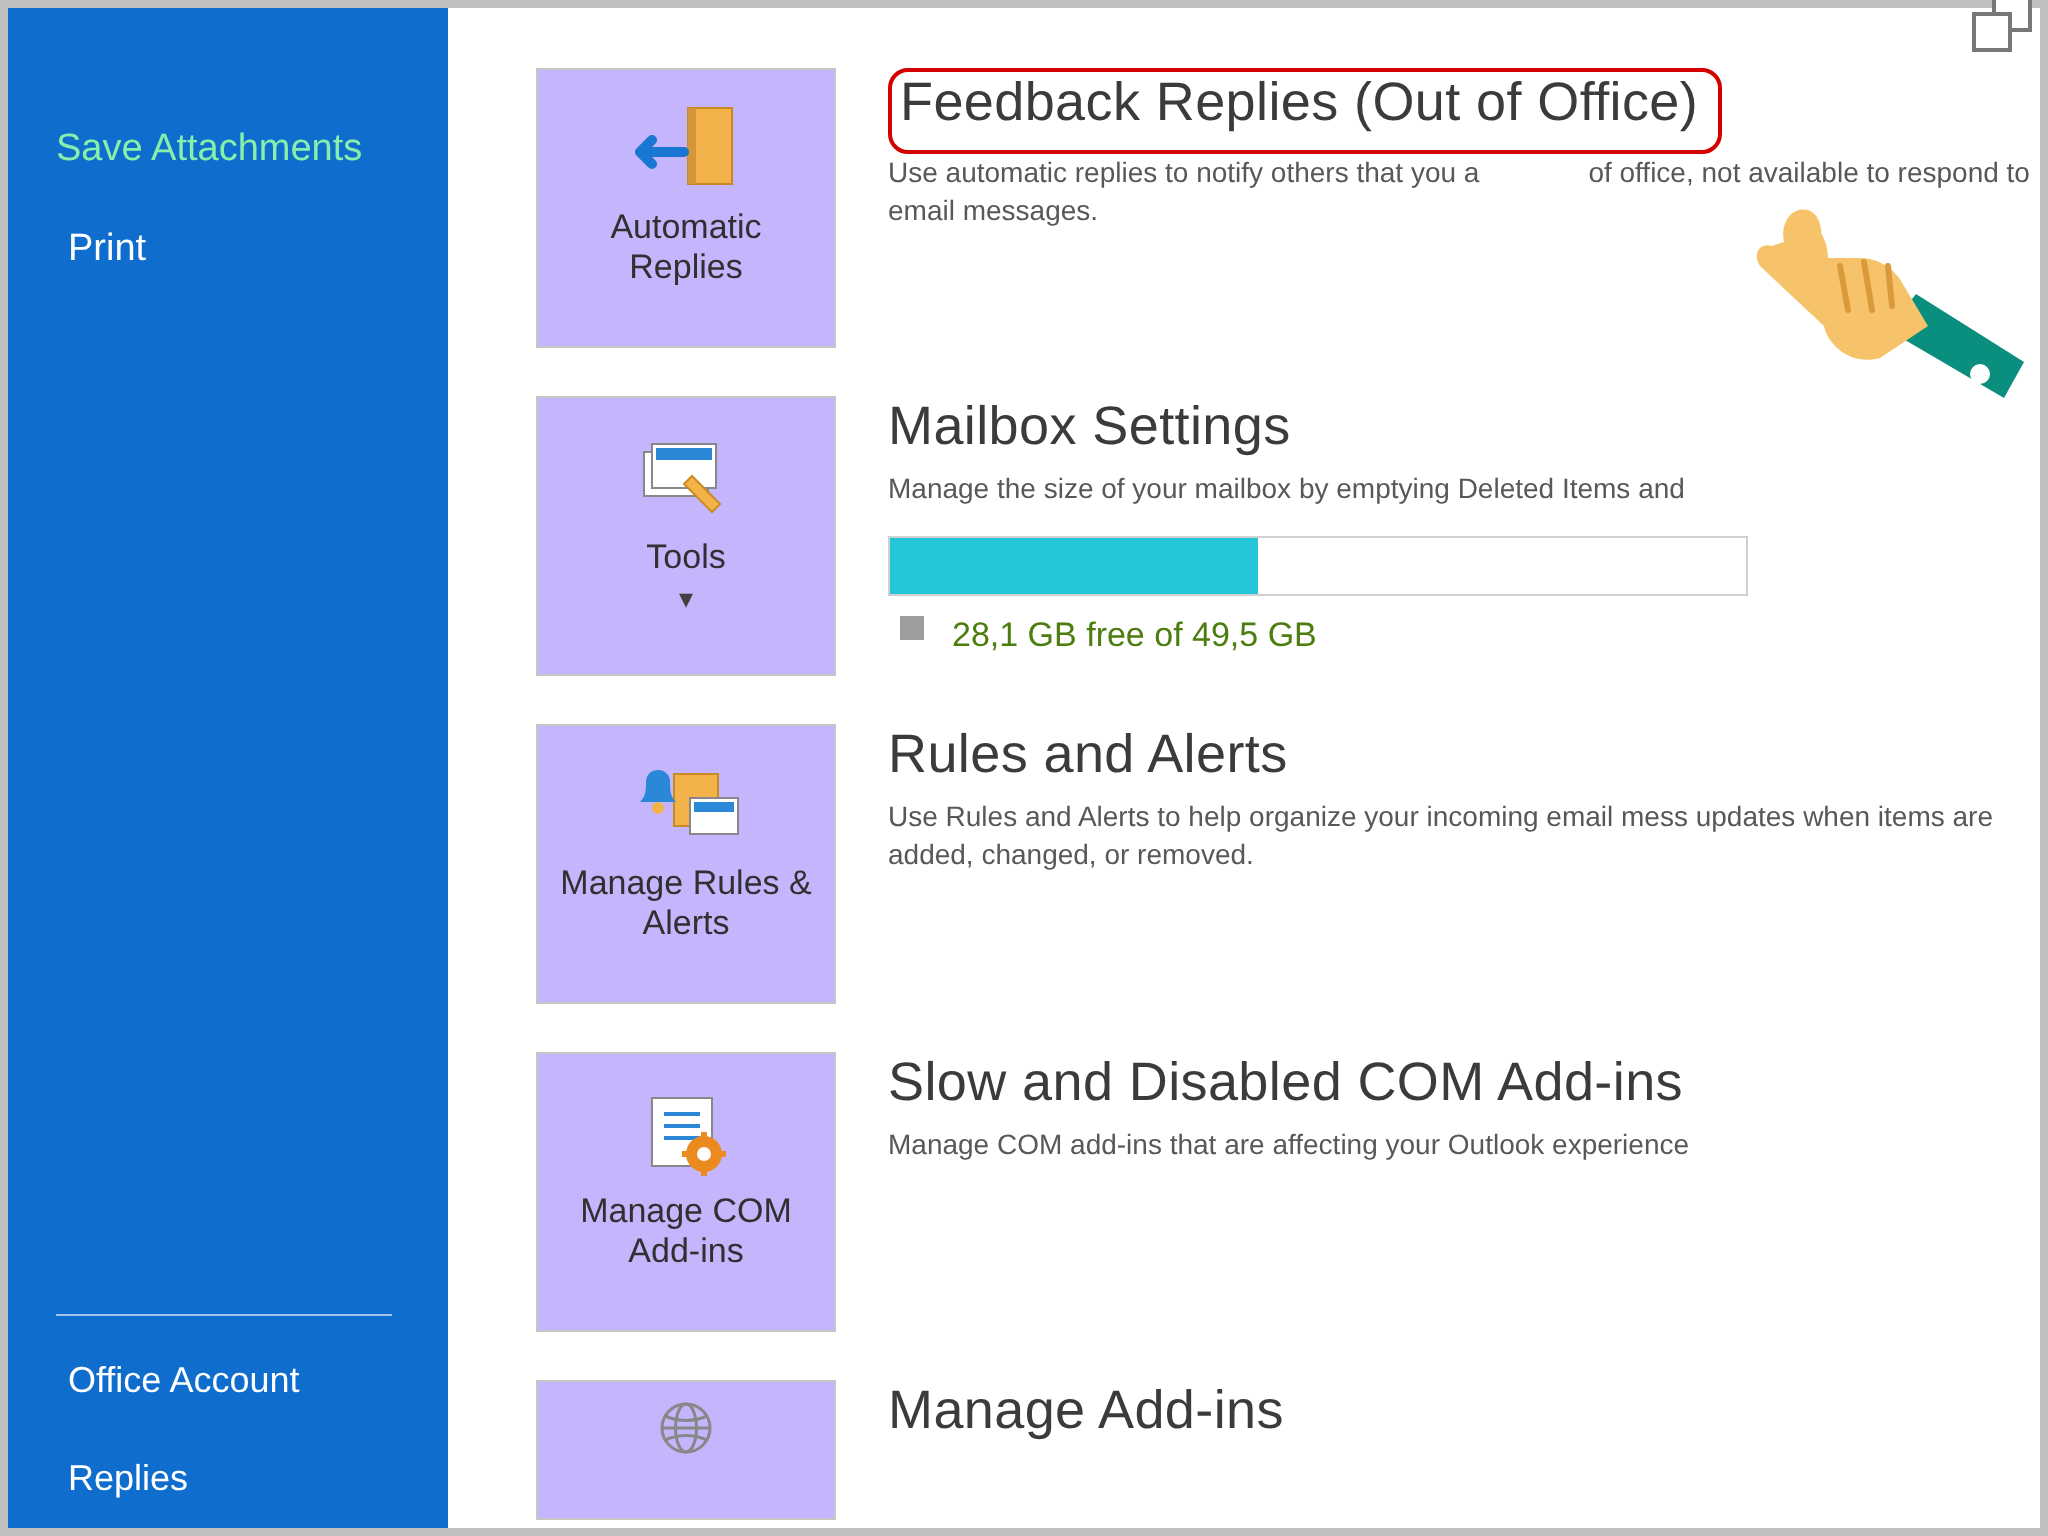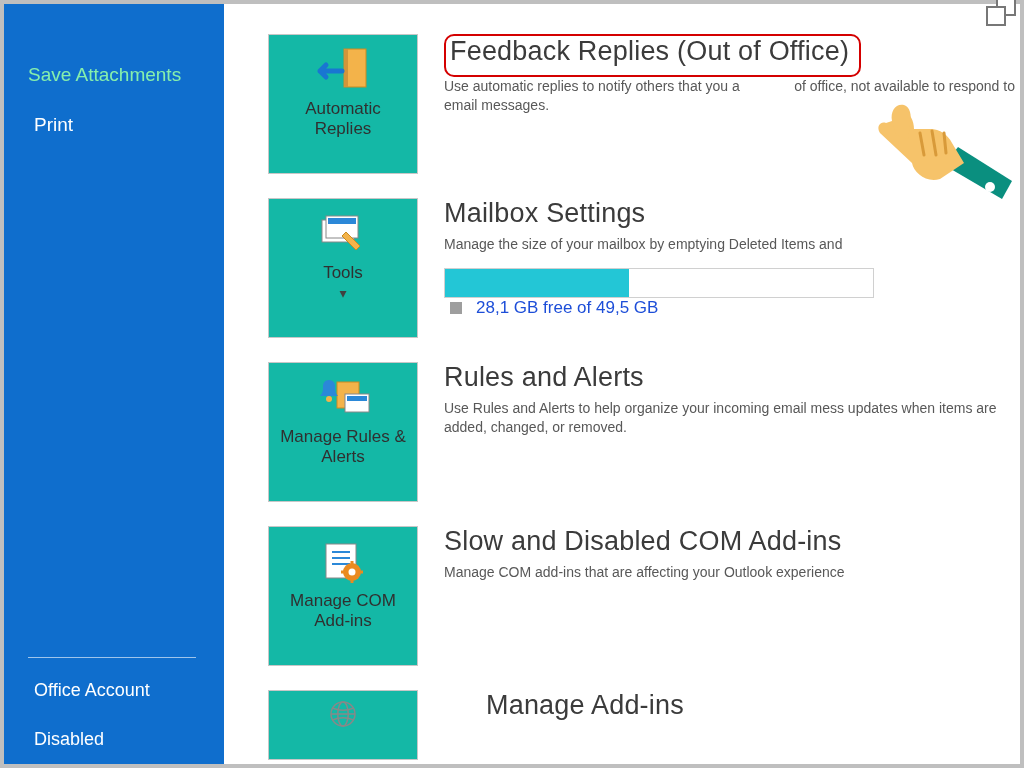--- a/index.html
+++ b/index.html
@@ -25,24 +25,24 @@
   .content {
     position: absolute; left: 220px; right: 0; top: 0; bottom: 0;
     padding: 30px 0 0 44px;
   }
 
   .row { display: flex; align-items: flex-start; margin-bottom: 24px; }
 
   .tile {
     width: 150px; min-height: 140px;
     border: 1px solid #c7c7c7;
-    background: #14b8a6;
+    background: #c4b5fd;
     text-align: center;
     padding: 12px 8px 24px 8px;
-    display: flex; flex-direction: column; align-items: center; justify-content: flex-start;
+    display: flex; flex-direction: column; align-items: center; justify-content: center;
     cursor: pointer;
     flex: 0 0 150px;
   }
   .tile .icon { width: 56px; height: 46px; margin-bottom: 6px; display:flex; align-items:center; justify-content:center; }
   .tile .tl { font-size: 17px; color: #303030; line-height: 1.18; }
   .tile .arrow-down { font-size: 14px; color: #404040; margin-top: 2px; }
 
   .info { margin-left: 26px; flex: 1; max-width: 620px; }
   .info h2 { font-size: 27px; font-weight: 400; color: #3b3b3b; margin-bottom: 6px; letter-spacing: 0.2px; }
   .info p  { font-size: 14px; color: #585858; line-height: 1.35; }
@@ -59,21 +59,21 @@
     width: 430px; height: 30px;
     border: 1px solid #d0d0d0;
     background: #fff;
     position: relative;
   }
   .progress-fill {
     position: absolute; left: 0; top: 0; bottom: 0;
     width: 43%;
     background: #23c6d6;
   }
-  .storage-line { display: flex; align-items: center; font-size: 17px; color: #1d4ed8; }
+  .storage-line { margin-top: 10px; display: flex; align-items: flex-start; font-size: 17px; color: #4d7c0f; }
   .storage-line .sq { width: 12px; height: 12px; background: #9e9e9e; margin-right: 14px; margin-left:6px;}
 
   
   .hand {
     position: absolute;
     left: 870px; top: 95px;
     width: 140px; height: 120px;
     pointer-events: none;
   }
 
@@ -101,21 +101,21 @@
     <div class="item">
       <span>Print</span>
     </div>
 
     <div class="bottom">
       <div class="divider"></div>
       <div class="item" style="font-size:18px;">
         <span>Office Account</span>
       </div>
       <div class="item" style="font-size:18px;">
-        <span>Disabled</span>
+        <span>Replies</span>
       </div>
     </div>
   </div>
 
   <div class="content">
 
     <div class="row">
       <div class="tile">
         <div class="icon">
           <svg width="54" height="46" viewBox="0 0 54 46">
@@ -198,21 +198,21 @@
           </svg>
         </div>
         <div class="tl">Manage COM Add-ins</div>
       </div>
       <div class="info">
         <h2>Slow and Disabled COM Add-ins</h2>
         <p>Manage COM add-ins that are affecting your Outlook experience</p>
       </div>
     </div>
 
-    <div class="row" style="margin-bottom:0;gap:42px;">
+    <div class="row" style="margin-bottom:0;">
       <div class="tile" style="min-height:56px; padding-top:8px;">
         <div class="icon" style="height:30px;">
           <svg width="40" height="30" viewBox="0 0 40 40">
             <circle cx="20" cy="20" r="16" fill="none" stroke="#888" stroke-width="2"></circle>
             <ellipse cx="20" cy="20" rx="7" ry="16" fill="none" stroke="#888" stroke-width="2"></ellipse>
             <line x1="4" y1="20" x2="36" y2="20" stroke="#888" stroke-width="2"></line>
             <path d="M6 12 Q20 18 34 12" fill="none" stroke="#888" stroke-width="2"></path>
             <path d="M6 28 Q20 22 34 28" fill="none" stroke="#888" stroke-width="2"></path>
           </svg>
         </div>

